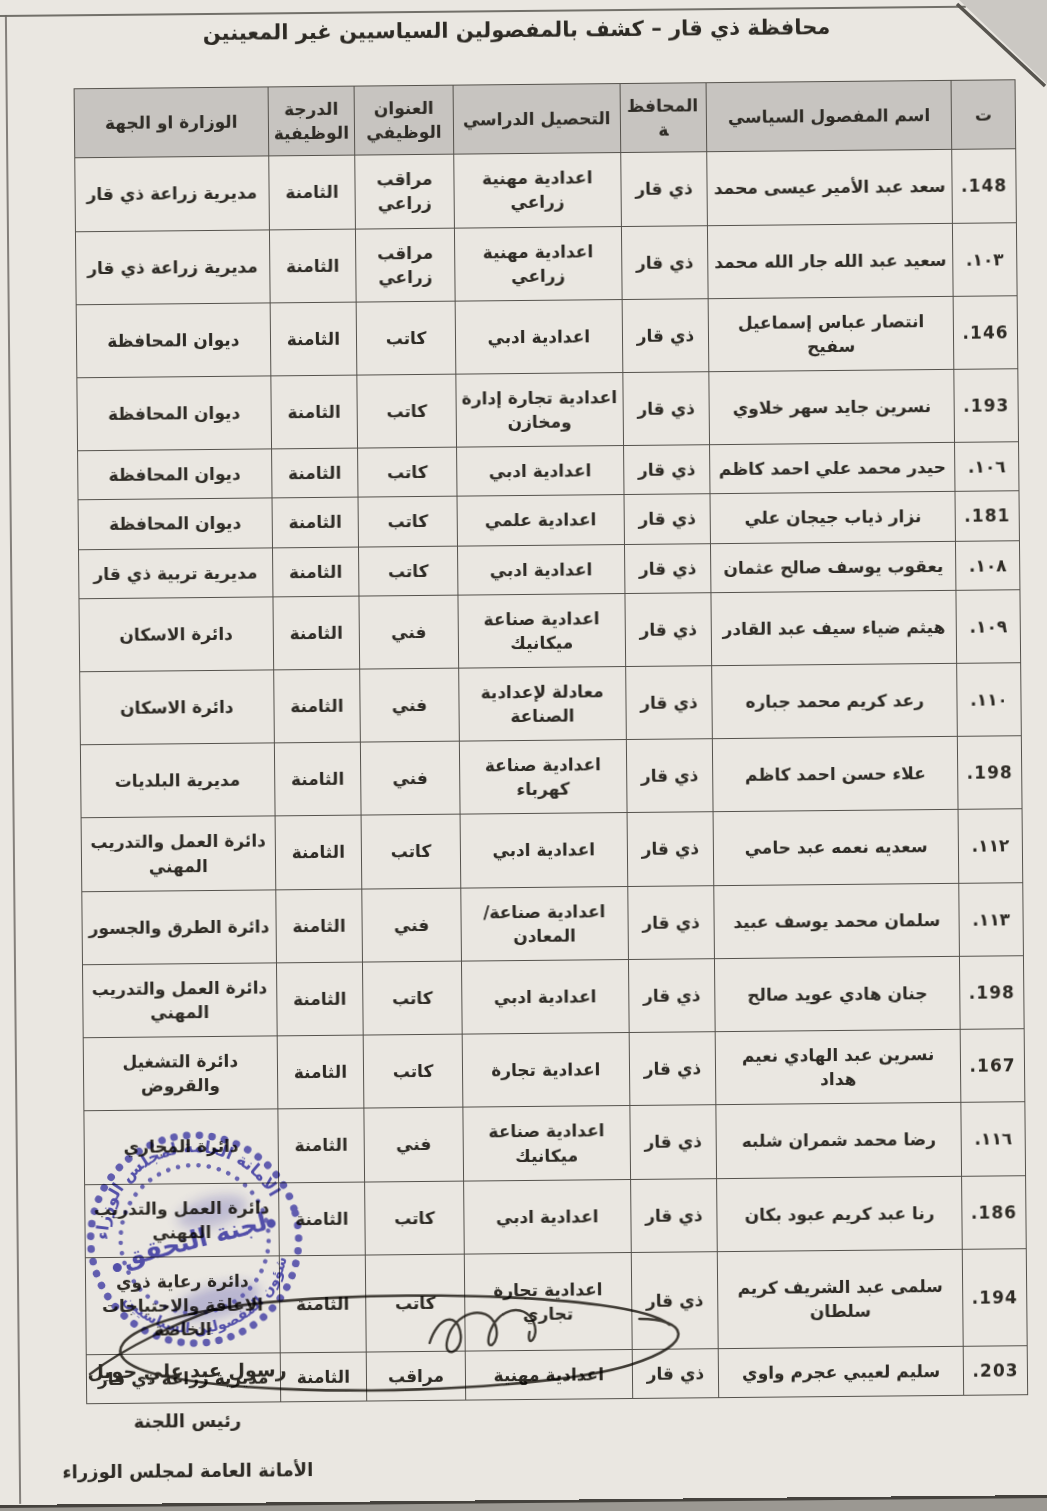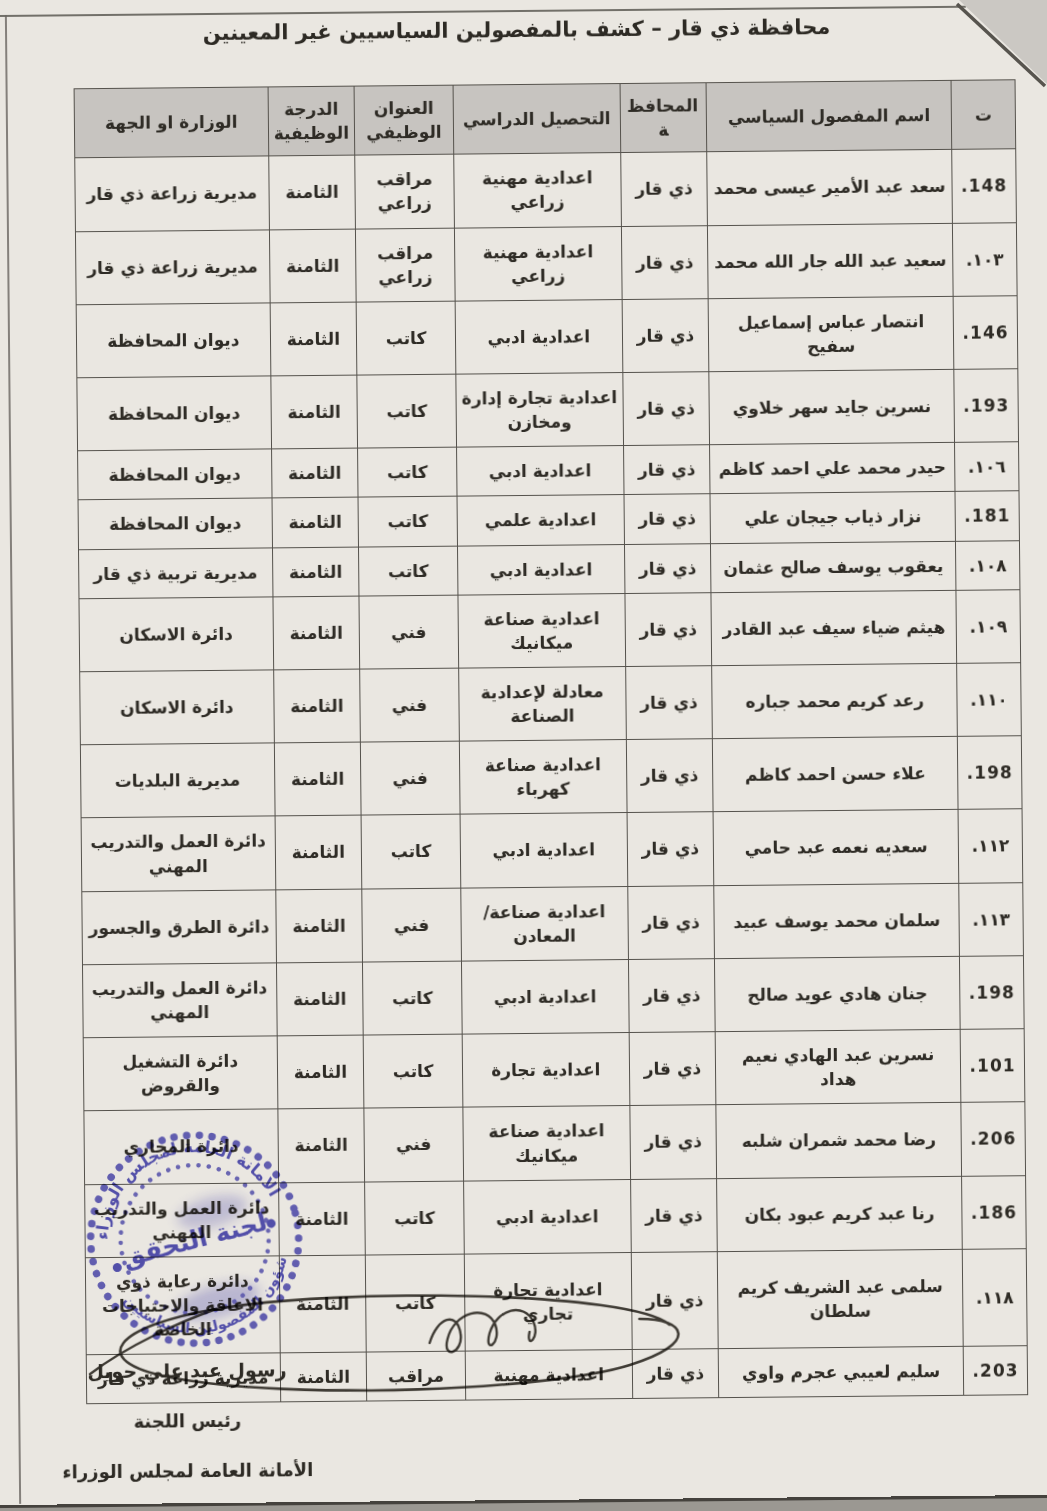--- a/index.html
+++ b/index.html
@@ -242,48 +242,48 @@
         <tr>
           <td class="col-no">198.</td>
           <td class="col-name">جنان هادي عويد صالح</td>
           <td class="col-gov">ذي قار</td>
           <td class="col-edu">اعدادية ادبي</td>
           <td class="col-job">كاتب</td>
           <td class="col-grade">الثامنة</td>
           <td class="col-ministry">دائرة العمل والتدريب المهني</td>
         </tr>
         <tr>
-          <td class="col-no">101.</td>
+          <td class="col-no">167.</td>
           <td class="col-name">نسرين عبد الهادي نعيم هداد</td>
           <td class="col-gov">ذي قار</td>
           <td class="col-edu">اعدادية تجارة</td>
           <td class="col-job">كاتب</td>
           <td class="col-grade">الثامنة</td>
           <td class="col-ministry">دائرة التشغيل والقروض</td>
         </tr>
         <tr>
-          <td class="col-no">206.</td>
+          <td class="col-no">١١٦.</td>
           <td class="col-name">رضا محمد شمران شلبه</td>
           <td class="col-gov">ذي قار</td>
           <td class="col-edu">اعدادية صناعة ميكانيك</td>
           <td class="col-job">فني</td>
           <td class="col-grade">الثامنة</td>
           <td class="col-ministry">دائرة المجاري</td>
         </tr>
         <tr>
           <td class="col-no">186.</td>
           <td class="col-name">رنا عبد كريم عبود بكان</td>
           <td class="col-gov">ذي قار</td>
           <td class="col-edu">اعدادية ادبي</td>
           <td class="col-job">كاتب</td>
           <td class="col-grade">الثامنة</td>
           <td class="col-ministry">دائرة العمل والتدريب المهني</td>
         </tr>
         <tr>
-          <td class="col-no">١١٨.</td>
+          <td class="col-no">194.</td>
           <td class="col-name">سلمى عبد الشريف كريم سلطان</td>
           <td class="col-gov">ذي قار</td>
           <td class="col-edu">اعدادية تجارة تجاري</td>
           <td class="col-job">كاتب</td>
           <td class="col-grade">الثامنة</td>
           <td class="col-ministry">دائرة رعاية ذوي الاعاقة والاحتياجات الخاصة</td>
         </tr>
         <tr>
           <td class="col-no">203.</td>
           <td class="col-name">سليم لعيبي عجرم واوي</td>

